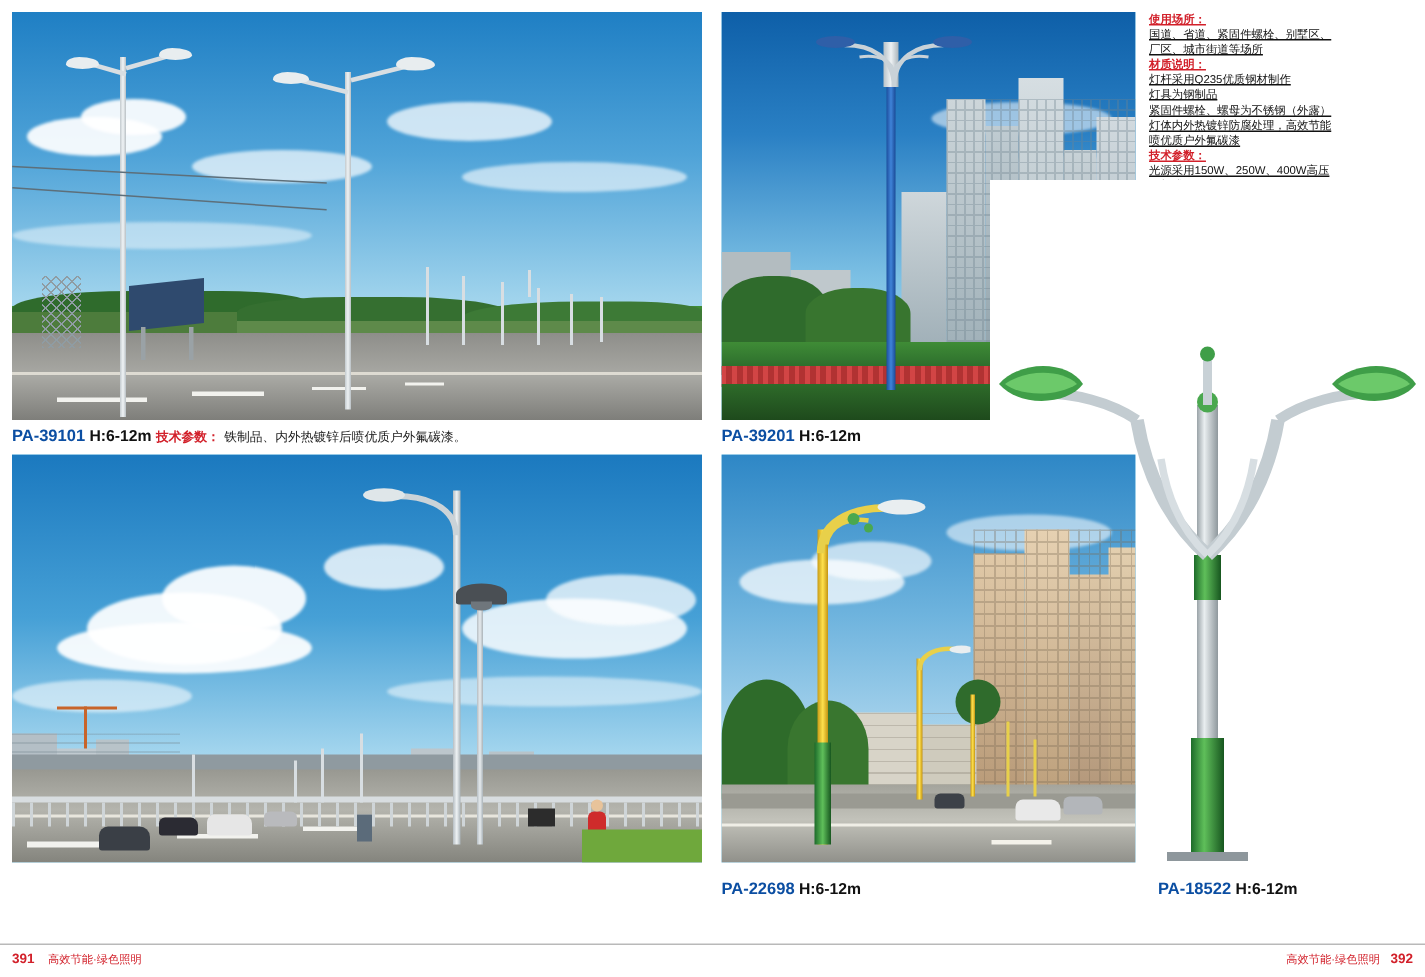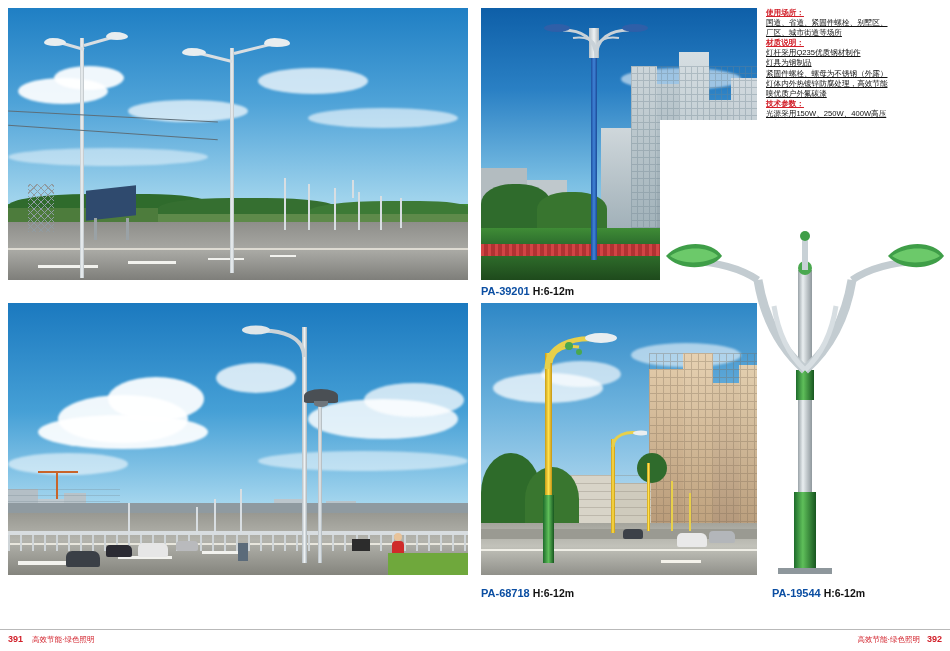--- a/index.html
+++ b/index.html
@@ -187,20 +187,26 @@
     <div class="pole" style="left:344px; top:172px; width:2px; height:18px;"></div>
 
     <div style="position:absolute; left:78px; top:180px; width:50px; height:30px; background:#2f4a6e; transform:skewY(-6deg);"></div>
     <div style="position:absolute; left:86px; top:210px; width:3px; height:22px; background:#9aa2a6;"></div>
     <div style="position:absolute; left:118px; top:210px; width:3px; height:22px; background:#9aa2a6;"></div>
 
     <div style="position:absolute; left:20px; top:176px; width:26px; height:48px; background:repeating-linear-gradient(45deg,#8f9ca3 0 1px,transparent 1px 5px), repeating-linear-gradient(-45deg,#8f9ca3 0 1px,transparent 1px 5px);"></div>
 
     <div style="position:absolute; left:0; top:108px; width:210px; height:1px; background:#5d6f7a; transform:rotate(3deg);"></div>
     <div style="position:absolute; left:0; top:124px; width:210px; height:1px; background:#5d6f7a; transform:rotate(4deg);"></div>
+  </div>
+  <div class="caption" style="left:8px; top:286px;">
+    <span class="code">PA-39101</span>
+    <span style="font-size:10.5px; color:#111; font-weight:bold;">H:6-12m</span>
+    <span class="tech">技术参数：</span>
+    <span class="tech-desc">铁制品、内外热镀锌后喷优质户外氟碳漆。</span>
   </div>
 
   <div class="photo" style="left:481px; top:8px; width:276px; height:272px;">
     <div class="sky sky-deep"></div>
     <div class="cloud" style="left:140px; top:60px; width:120px; height:22px; opacity:.6;"></div>
     <div class="cloud" style="left:180px; top:96px; width:96px; height:18px; opacity:.5;"></div>
 
     <div class="bldg" style="left:150px; top:58px; width:26px; height:170px; background:linear-gradient(#cdd6da,#9fb0b8);"></div>
     <div class="bldg" style="left:176px; top:76px; width:22px; height:152px; background:linear-gradient(#c0ccd2,#93a4ac);"></div>
     <div class="bldg" style="left:198px; top:44px; width:30px; height:184px; background:linear-gradient(#d6dee2,#a6b6bd);"></div>
@@ -292,21 +298,21 @@
       <path d="M232 136 C246 126 270 126 280 136 C268 144 244 145 232 136 Z" fill="#6cc96a"></path>
 
       <circle cx="145" cy="148" r="7" fill="#4aa84f"></circle>
       <rect x="142" y="120" width="6" height="30" fill="#c8d1d6"></rect>
       <circle cx="145" cy="116" r="5" fill="#3f9e48"></circle>
 
       <rect x="118" y="448" width="54" height="6" fill="#8e979c"></rect>
     </svg>
   </div>
   <div class="caption" style="left:772px; top:588px;">
-    <span class="code">PA-19544</span>
+    <span class="code">PA-18522</span>
     <span style="font-size:10.5px; color:#111; font-weight:bold;">H:6-12m</span>
   </div>
 
   <div class="photo" style="left:8px; top:303px; width:460px; height:272px;">
     <div class="sky" style="background:linear-gradient(#1b79bf 0%, #46a0d6 40%, #a8d8ef 75%, #d6ecf7 100%);"></div>
 
     <div class="cloud" style="left:50px; top:92px; width:130px; height:48px;"></div>
     <div class="cloud" style="left:100px; top:74px; width:96px; height:44px;"></div>
     <div class="cloud" style="left:30px; top:112px; width:170px; height:34px;"></div>
     <div class="cloud" style="left:208px; top:60px; width:80px; height:30px; opacity:.85;"></div>
@@ -414,21 +420,21 @@
     <div class="pole" style="left:130px; top:136px; width:4px; height:94px; background:linear-gradient(90deg,#c99c16,#ffe14d,#c49413);"></div>
     <svg style="position:absolute; left:126px; top:124px; width:40px; height:20px;">
       <path d="M6 20 C6 8 20 4 32 6" stroke="#e8d04a" stroke-width="3" fill="none"></path>
       <ellipse cx="34" cy="6" rx="8" ry="2.6" fill="#e9eef0"></ellipse>
     </svg>
     <div class="pole" style="left:166px; top:160px; width:3px; height:68px; background:linear-gradient(90deg,#c99c16,#ffe14d,#c49413);"></div>
     <div class="pole" style="left:190px; top:178px; width:2px; height:50px; background:#e8d04a;"></div>
     <div class="pole" style="left:208px; top:190px; width:2px; height:38px; background:#e8d04a;"></div>
   </div>
   <div class="caption" style="left:481px; top:588px;">
-    <span class="code">PA-68718</span>
+    <span class="code">PA-22698</span>
     <span style="font-size:10.5px; color:#111; font-weight:bold;">H:6-12m</span>
   </div>
 
   <div class="divider" style="left:474px;"></div>
 
   <div id="footer">
     <div class="pg" style="left:8px;">391</div>
     <div class="fttxt" style="left:32px;">高效节能·绿色照明</div>
     <div class="fttxt" style="right:30px;">高效节能·绿色照明</div>
     <div class="pg" style="right:8px;">392</div>

